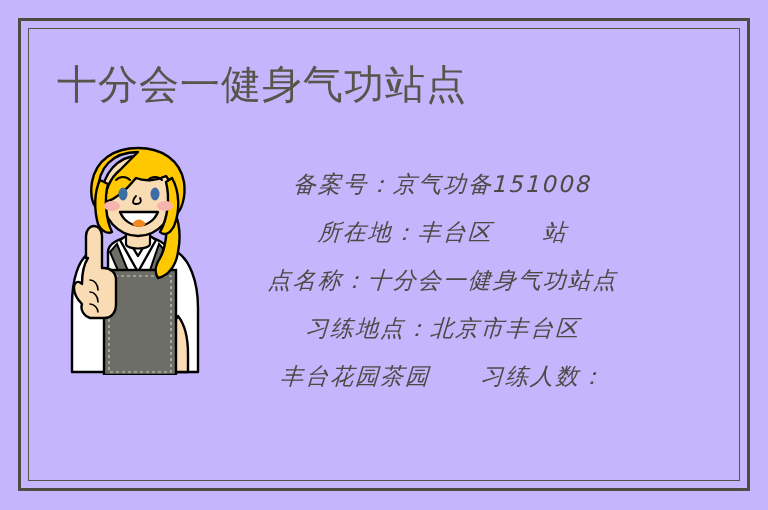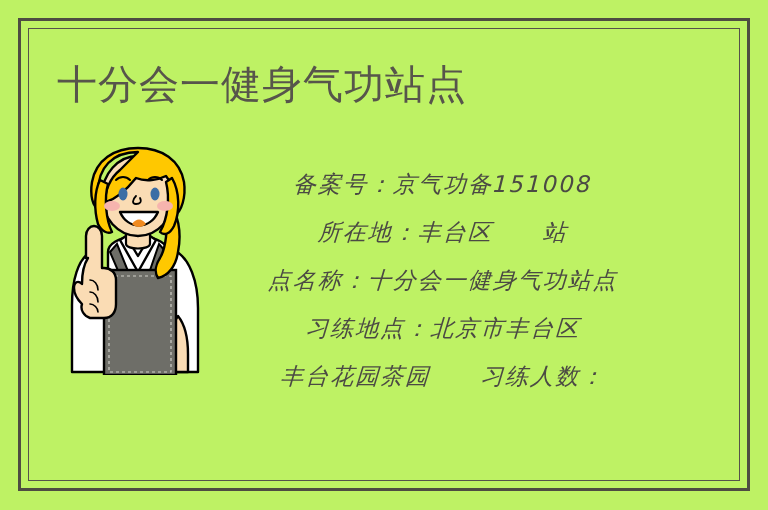--- a/index.html
+++ b/index.html
@@ -10,21 +10,21 @@
     width: 768px;
     height: 510px;
     background: #fbfaf0;
     font-family: "Liberation Sans", sans-serif;
     overflow: hidden;
   }
   .card {
     position: relative;
     width: 768px;
     height: 510px;
-    background: #bef264;
+    background: #c4b5fd;
     box-sizing: border-box;
   }
   
   .frame-outer {
     position: absolute;
     left: 18px;
     top: 18px;
     width: 732px;
     height: 473px;
     border: 3px solid #4e4c42;

